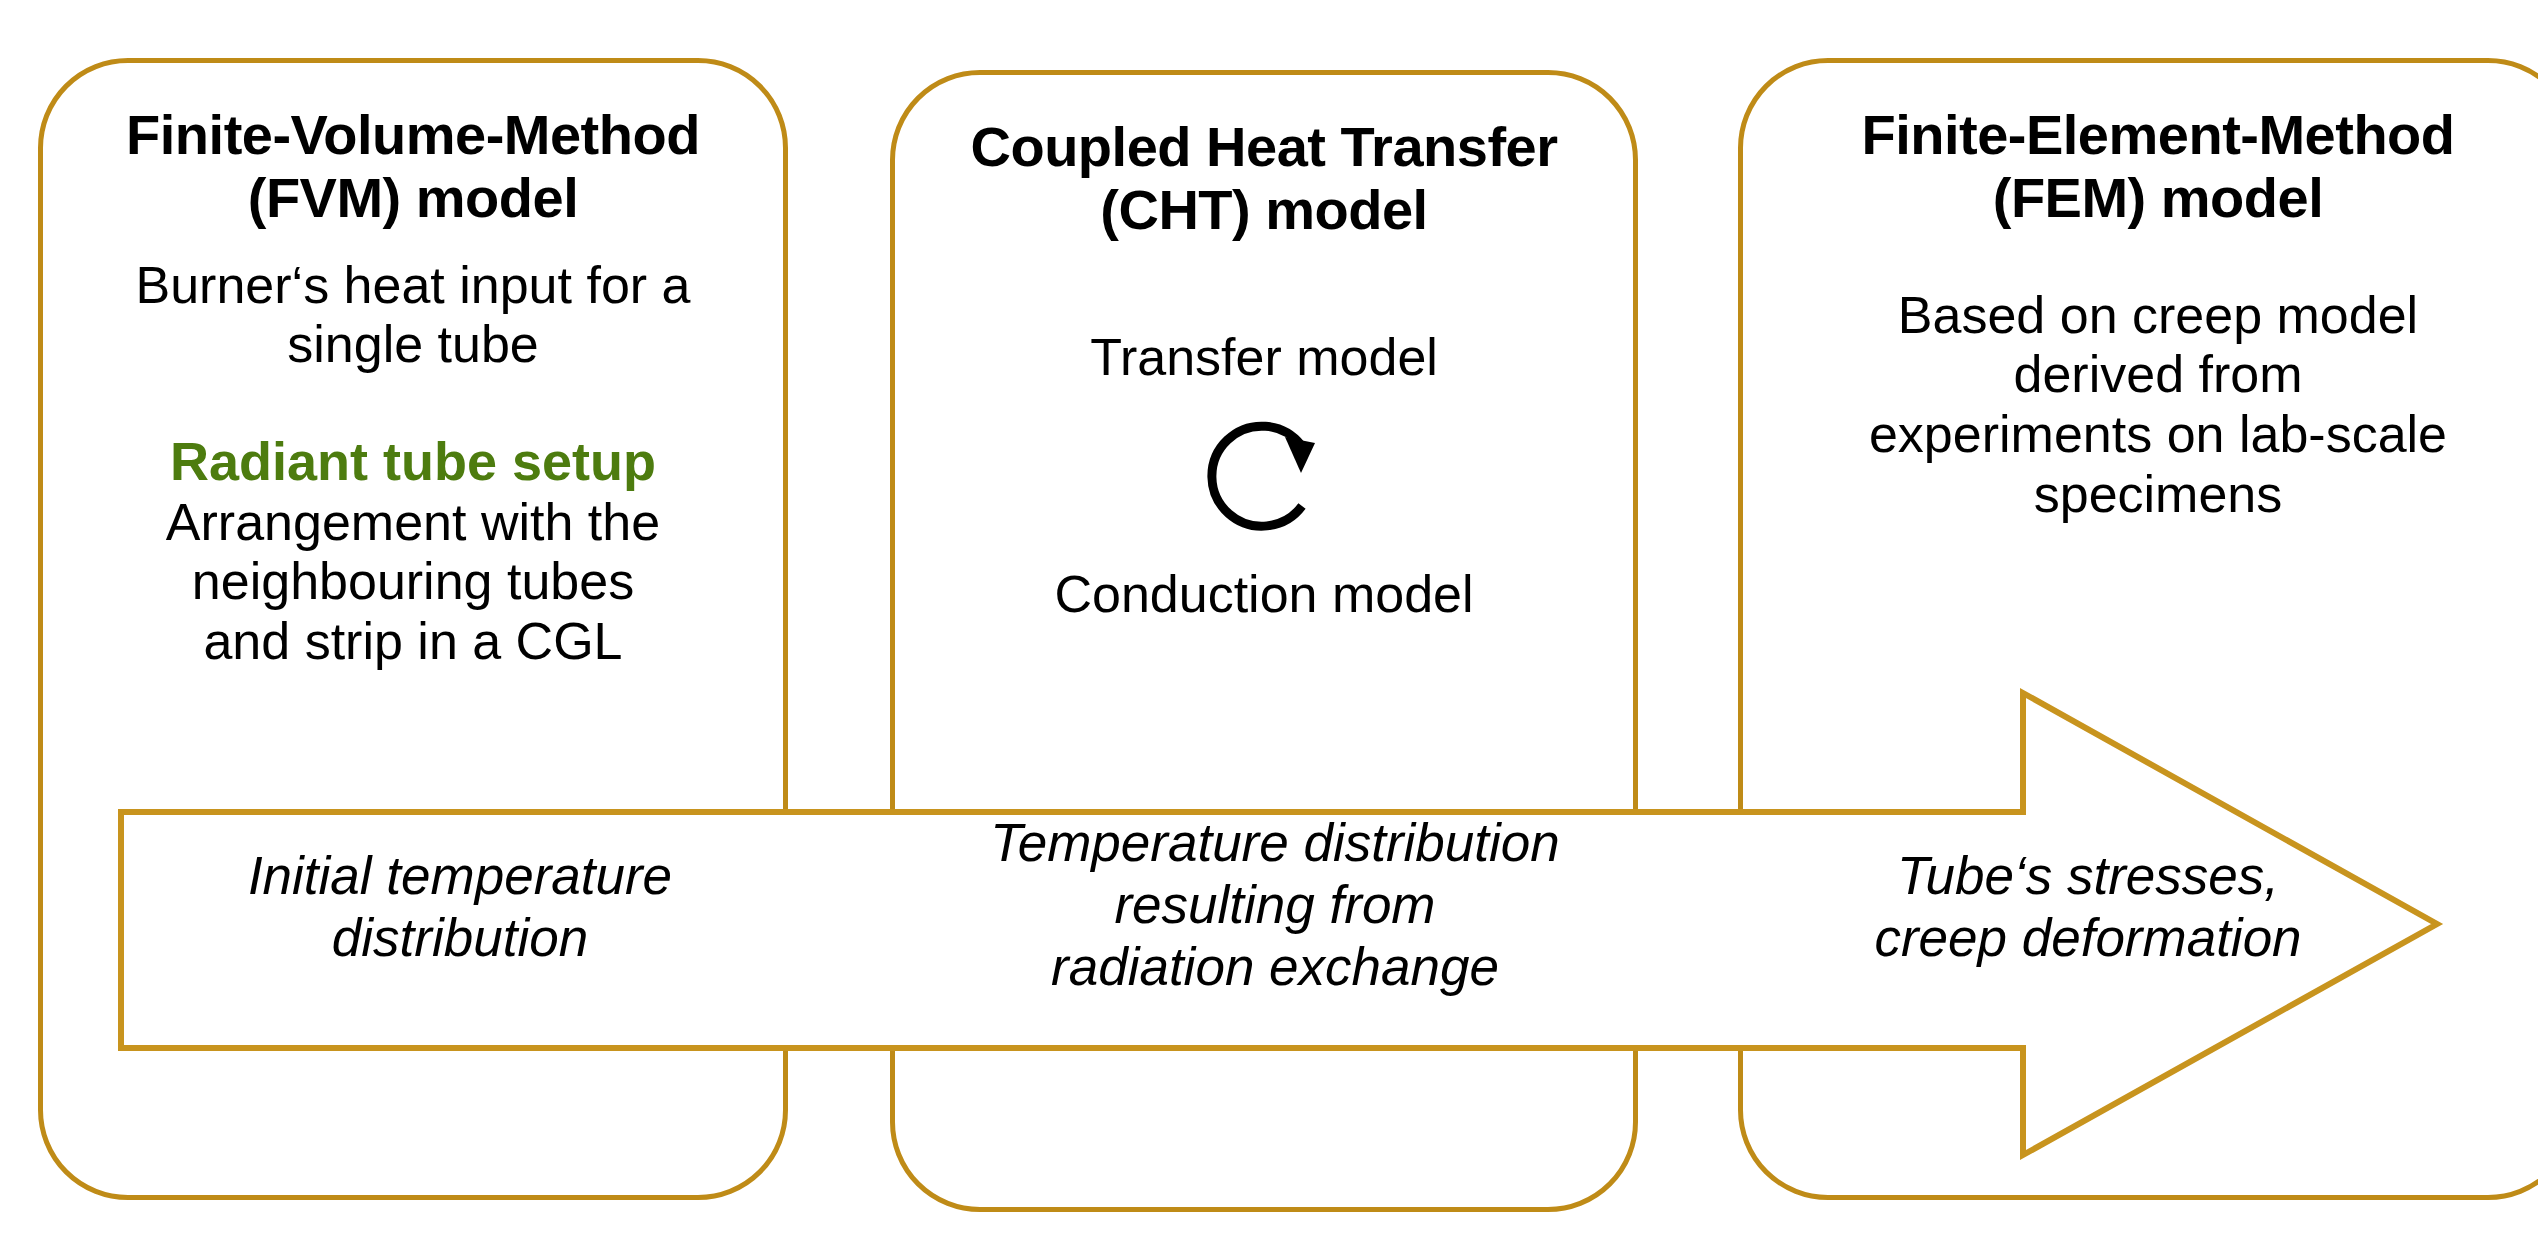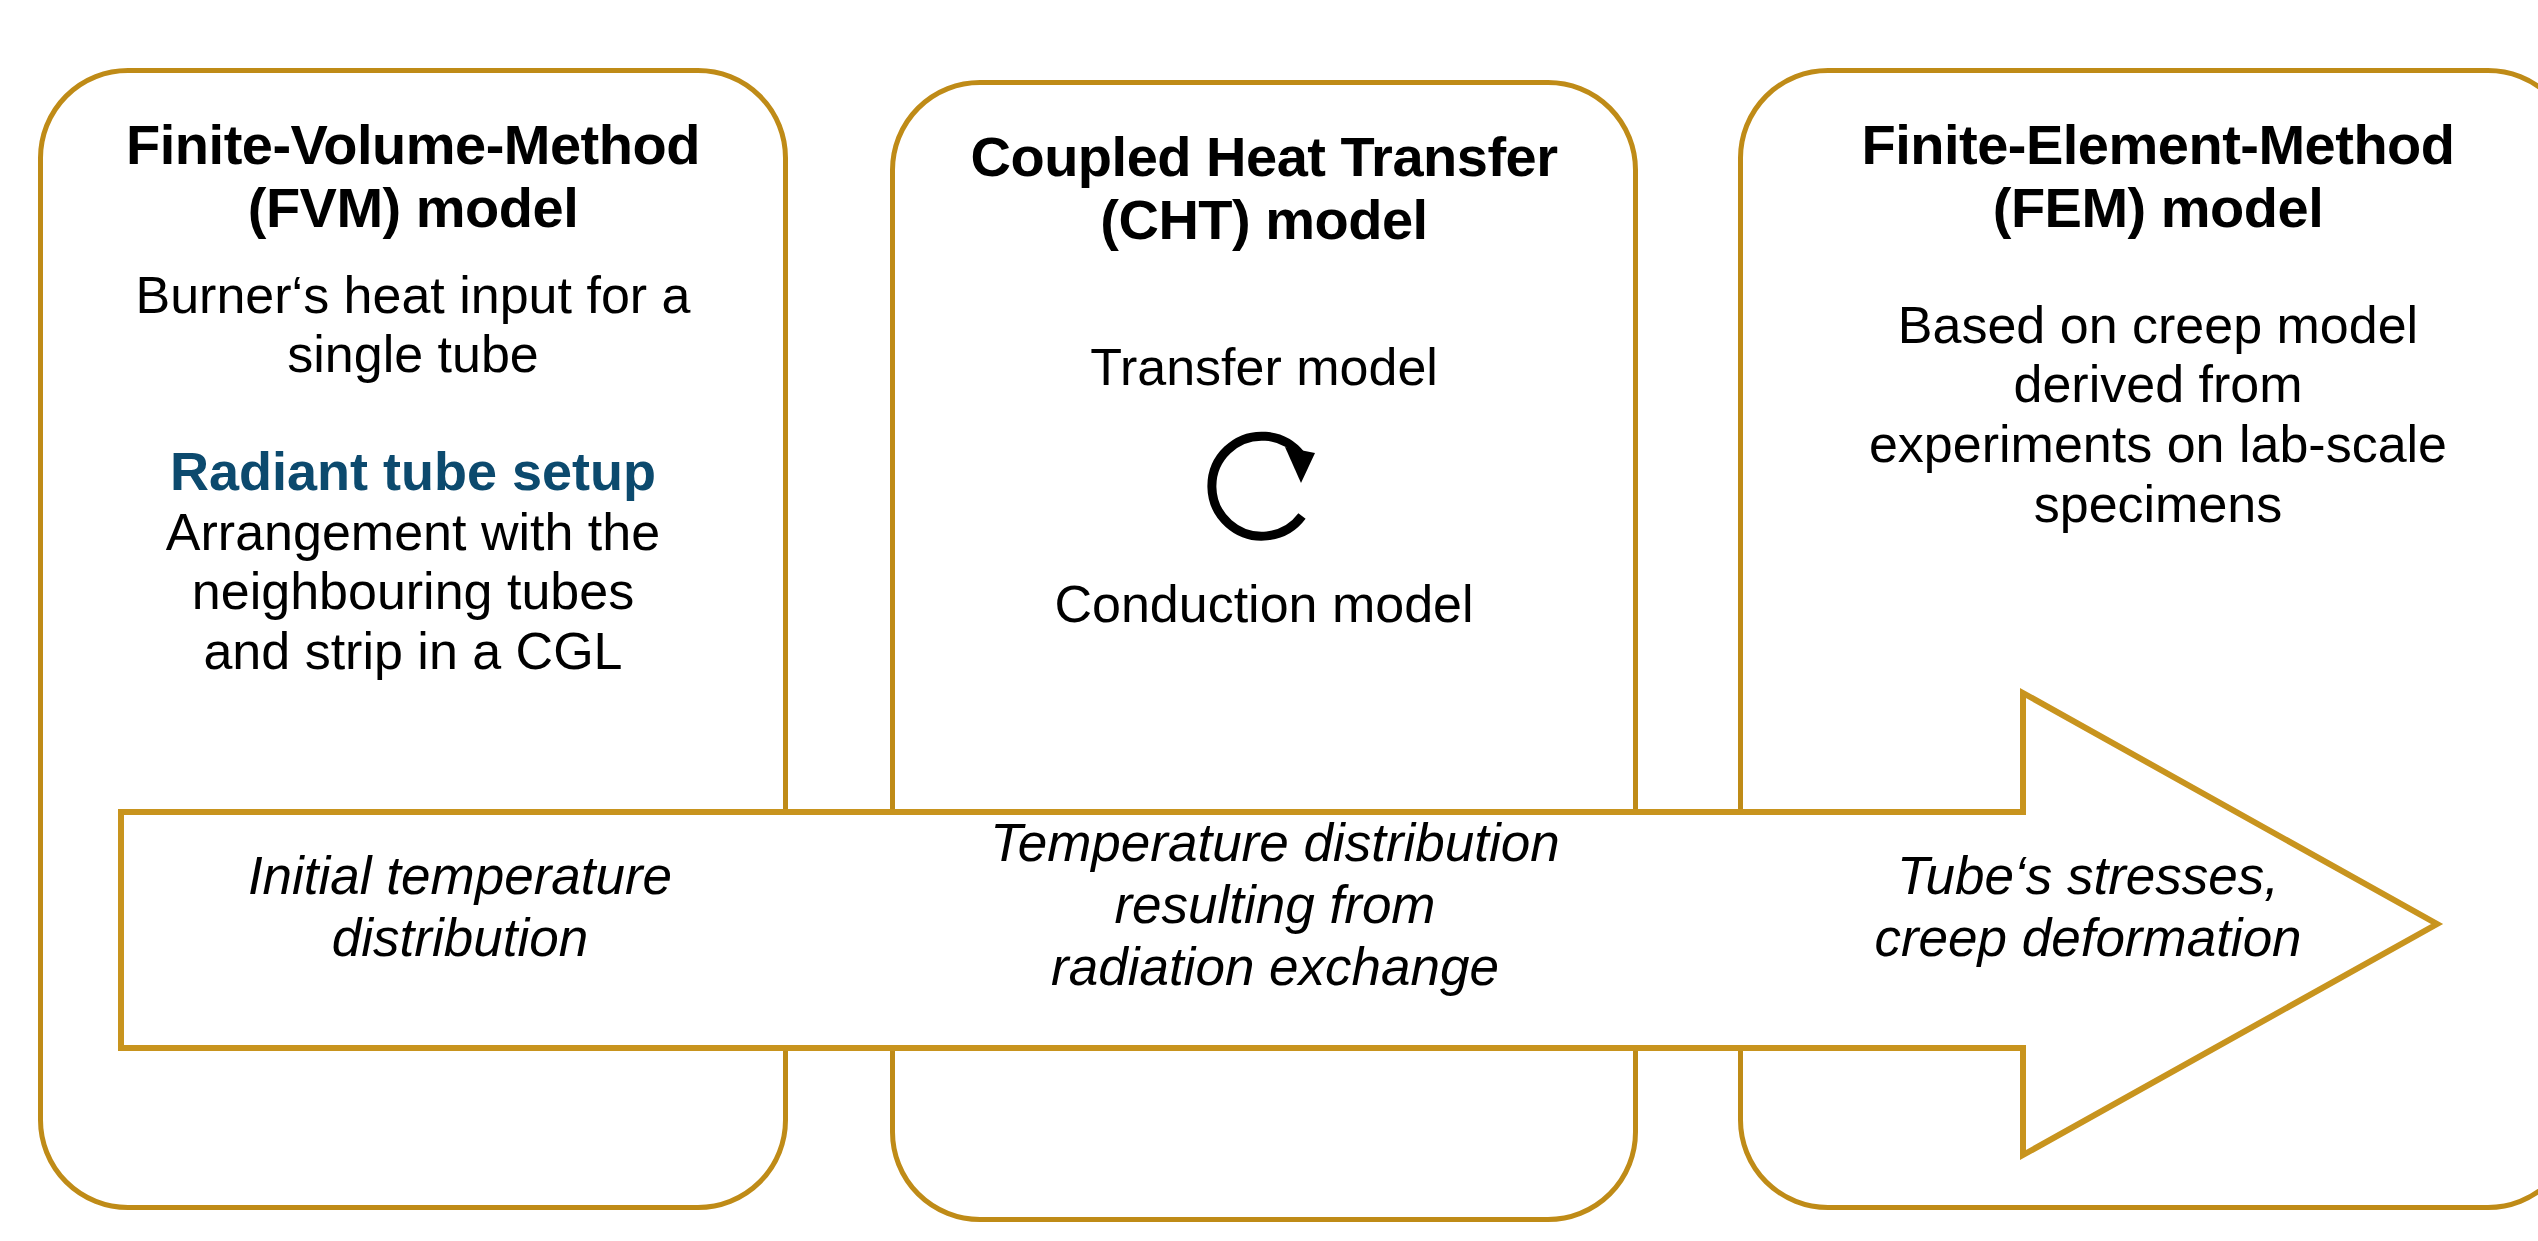--- a/index.html
+++ b/index.html
@@ -12,21 +12,21 @@
     position:relative;
     width:2538px;
     height:1241px;
     background:#ffffff;
     overflow:hidden;
   }
 
   
   .model-box{
     position:absolute;
-    top:68px;
+    top:58px;
     height:1142px;
     box-sizing:border-box;
     background:#ffffff;
     border:5px solid #bf8b17;
     border-radius:90px;
     z-index:1;
   }
   #box-fvm{ left:38px;  width:750px; }
   #box-cht{ left:890px; width:748px;margin-top:12px; }
   #box-fem{ left:1738px;width:840px; }
@@ -51,21 +51,21 @@
     font-weight:normal;
     font-size:52px;
     line-height:1.15;
     color:#000000;
     white-space:pre-line;
   }
   .sub-head{
     font-weight:bold;
     font-size:54px;
     line-height:1.14;
-    color:#0c4a6e;
+    color:#4d7c0f;
     white-space:pre-line;
   }
   .gap-sm{ height:26px; }
   .gap-md{ height:56px; }
   .gap-lg{ height:86px; }
 
   
   .cycle-icon{
     display:block;
     margin:14px auto 10px auto;

